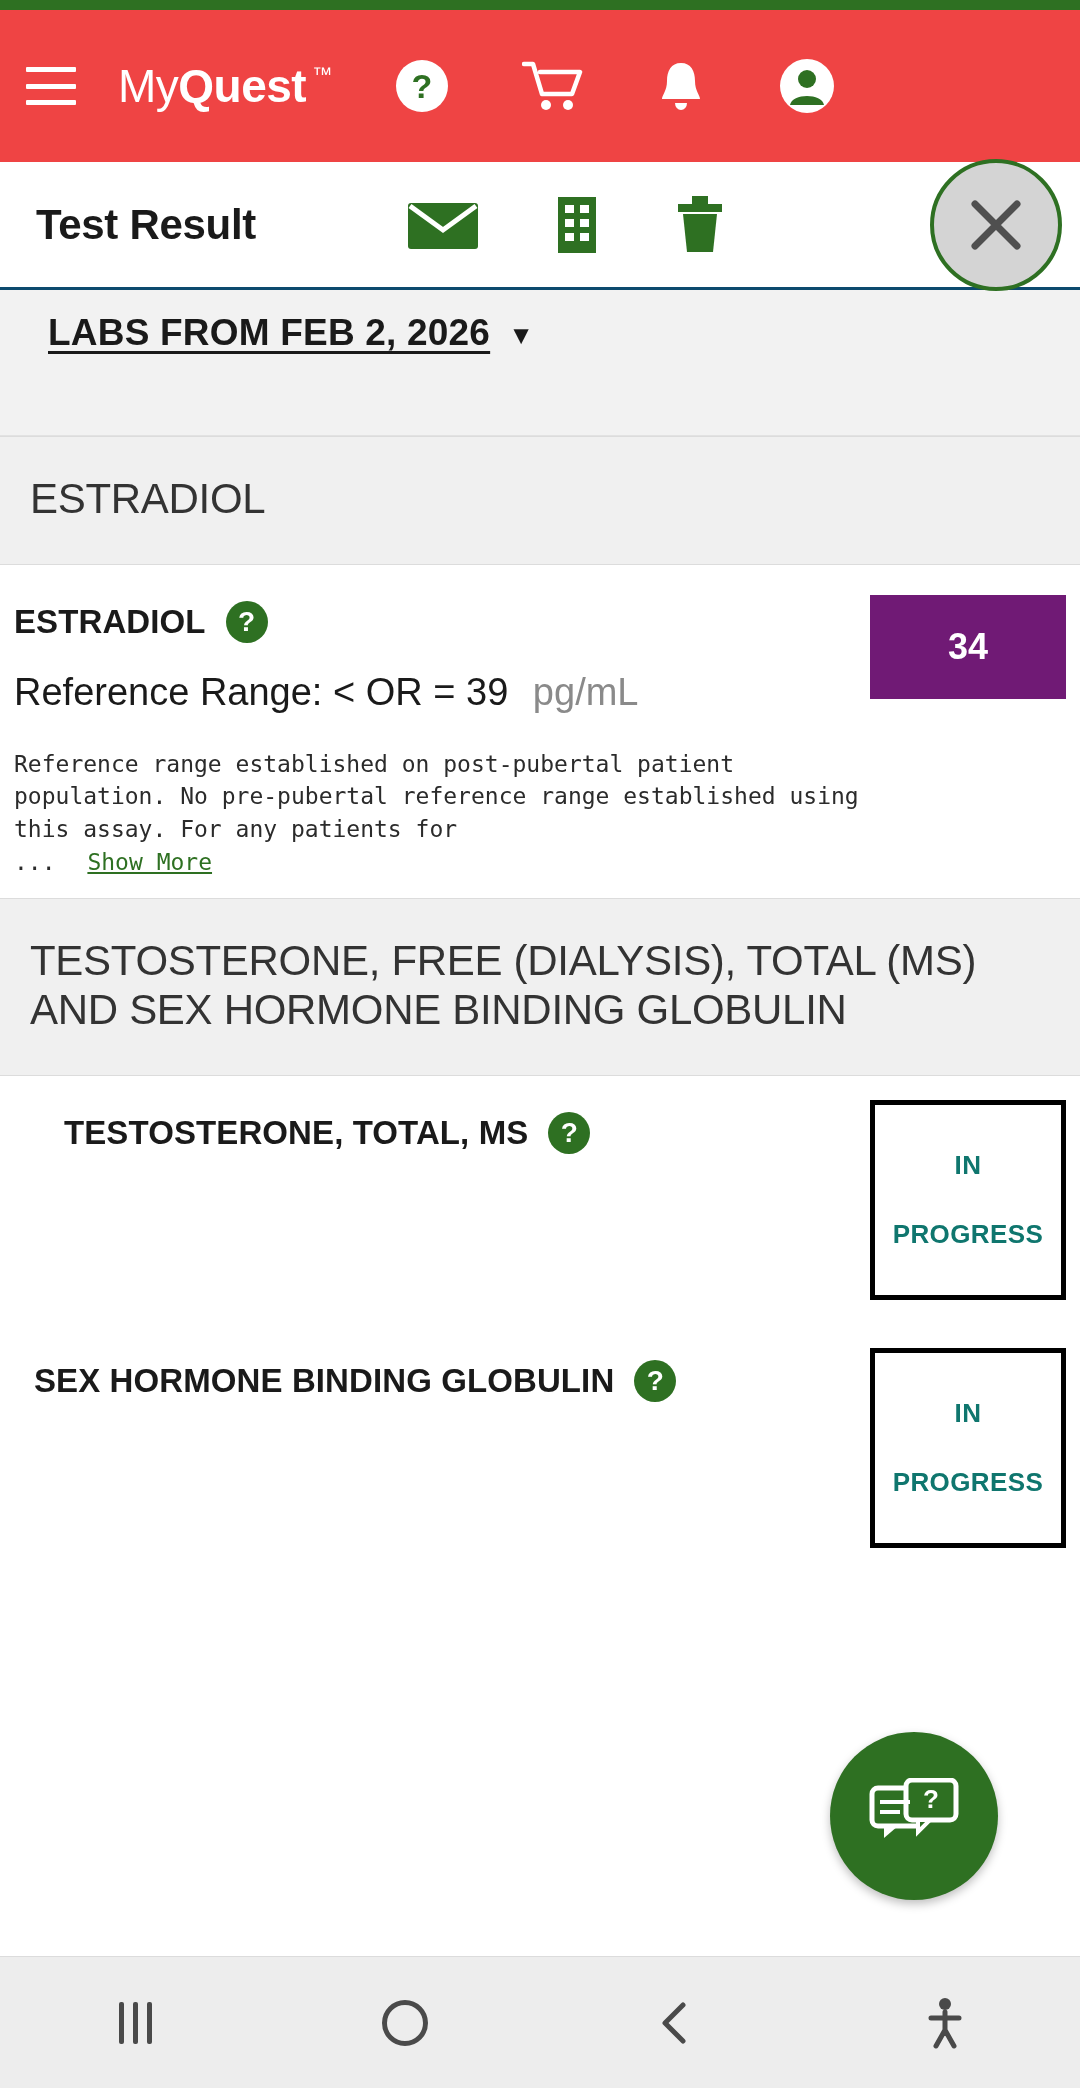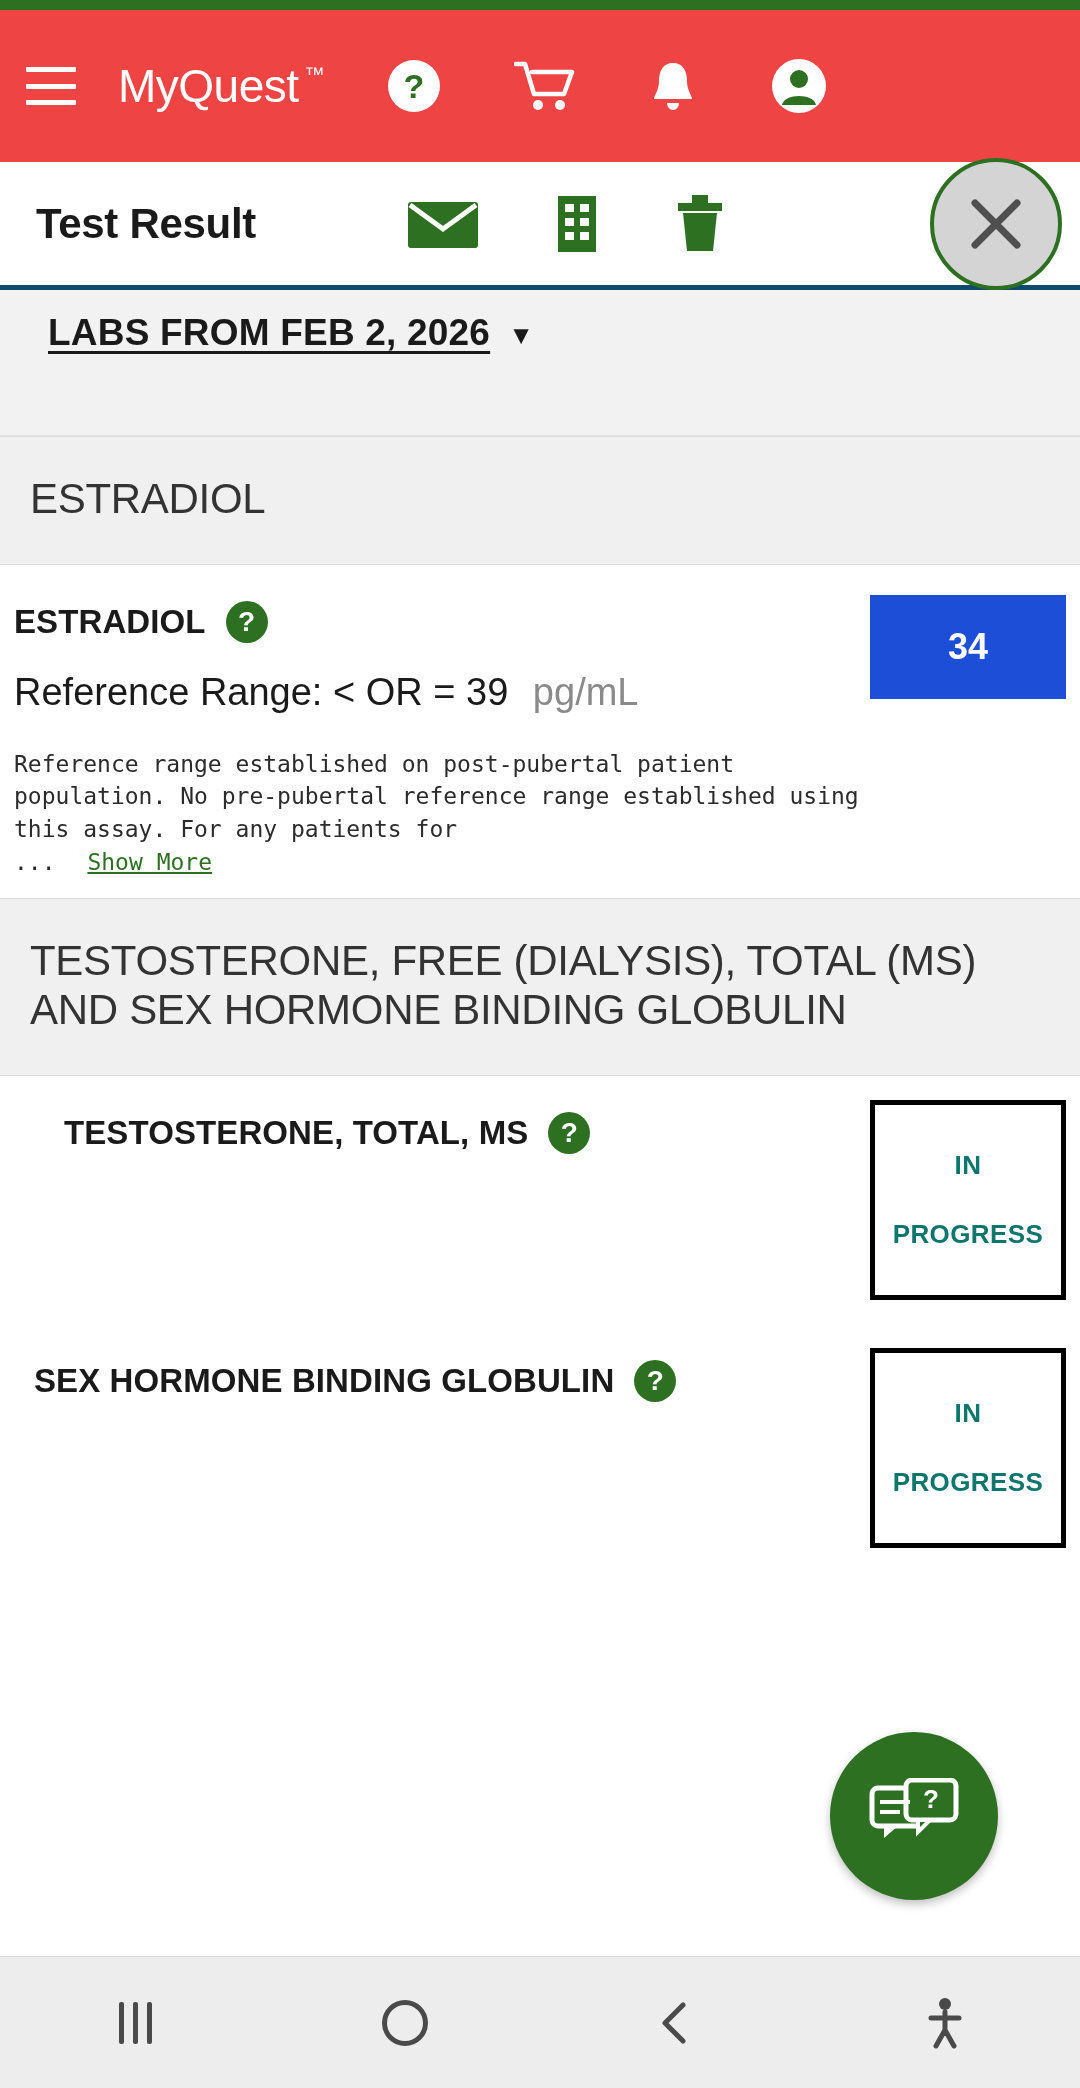--- a/index.html
+++ b/index.html
@@ -50,21 +50,21 @@
   }
   .brand {
     color: #ffffff;
     font-size: 46px;
     letter-spacing: -0.5px;
     display: flex;
     align-items: flex-start;
     margin-right: 40px;
   }
   .brand .light { font-weight: 400; }
-  .brand .bold { font-weight: 400; }
+  .brand .bold { font-weight: 700; }
   .brand .tm {
     font-size: 20px;
     margin-left: 6px;
     margin-top: 4px;
     font-weight: 400;
   }
   .appbar-icons {
     display: flex;
     align-items: center;
     gap: 72px;
@@ -76,21 +76,21 @@
     justify-content: center;
   }
 
   
   .subheader {
     height: 128px;
     background: #ffffff;
     display: flex;
     align-items: center;
     padding: 0 36px;
-    border-bottom: 5px solid #0c4a6e;
+    border-bottom: 3px solid #0c4a6e;
     position: relative;
   }
   .subheader-title {
     font-size: 42px;
     font-weight: 700;
     color: #1a1a1a;
     letter-spacing: -0.3px;
   }
   .subheader-icons {
     display: flex;
@@ -205,21 +205,21 @@
     color: #2e7022;
     text-decoration: underline;
     margin-left: 18px;
   }
   .value-chip {
     position: absolute;
     right: 14px;
     top: 30px;
     width: 196px;
     height: 104px;
-    background: #1d4ed8;
+    background: #701a75;
     color: #ffffff;
     font-size: 36px;
     font-weight: 700;
     display: flex;
     align-items: center;
     justify-content: center;
   }
   .inprogress-chip {
     position: absolute;
     right: 14px;

